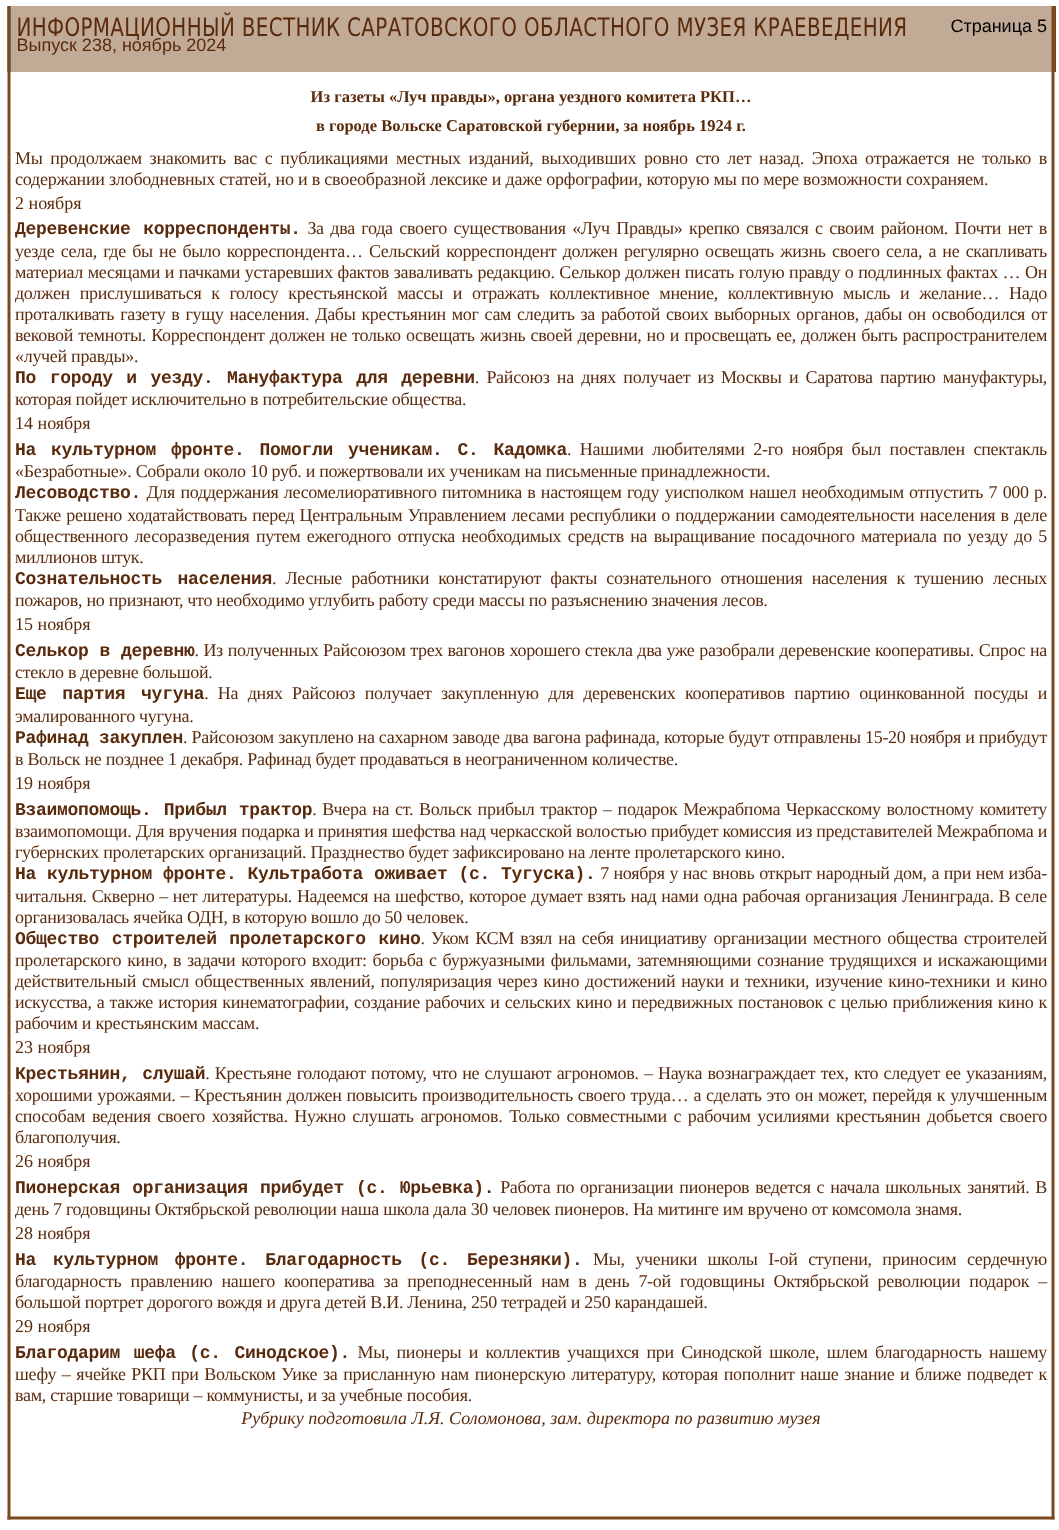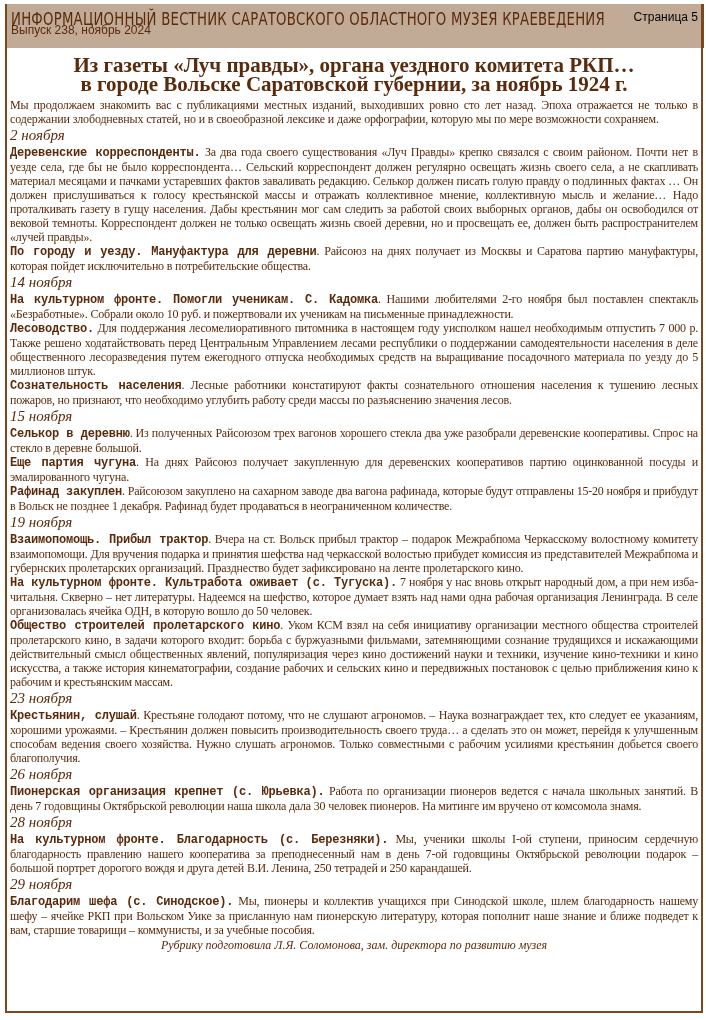--- a/index.html
+++ b/index.html
@@ -25,29 +25,29 @@
   }
   .header-page {
     position: absolute; right: 4px; top: 6px;
     font-family: "Liberation Sans", sans-serif; font-size: 12px; color: #000000;
   }
   .content {
     position: absolute; left: 10px; top: 56px; width: 688px;
     font-family: "Liberation Serif", serif; color: #5a2a0c;
   }
   .article-title {
-    text-align: center; font-weight: bold; font-size: 21px; line-height: 19px;
+    text-align: center; font-weight: bold; font-size: 11px; line-height: 19px;
     margin: 0 0 4px 0; color: #5a2a0c;
   }
   .intro {
     font-size: 12px; line-height: 14px; margin: 0 0 2px 0;
     text-align: justify; letter-spacing: -0.15px;
   }
   .date {
-    font-style: italic; font-size: 15px; line-height: 14px; margin: 2px 0 3px 0;
+    font-size: 12px; line-height: 14px; margin: 2px 0 3px 0;
   }
   .item {
     font-size: 12px; line-height: 14px; margin: 0; text-align: justify;
     letter-spacing: -0.2px;
   }
   .item b { font-weight: bold; font-family: Liberation Mono, monospace; }
   .signature {
     font-style: italic; font-size: 12px; line-height: 14px; text-align: center; margin: 1px 0 0 0;
   }
 </style>
@@ -80,20 +80,20 @@
       <p class="item"><b>Селькор в деревню</b><span>. Из полученных Райсоюзом трех вагонов хорошего стекла два уже разобрали деревенские кооперативы. Спрос на стекло в деревне большой.</span></p>
       <p class="item"><b>Еще партия чугуна</b><span>. На днях Райсоюз получает закупленную для деревенских кооперативов партию оцинкованной посуды и эмалированного чугуна.</span></p>
       <p class="item"><b>Рафинад закуплен</b><span>. Райсоюзом закуплено на сахарном заводе два вагона рафинада, которые будут отправлены 15-20 ноября и прибудут в Вольск не позднее 1 декабря. Рафинад будет продаваться в неограниченном количестве.</span></p>
       <p class="date">19 ноября</p>
       <p class="item"><b>Взаимопомощь. Прибыл трактор</b><span>. Вчера на ст. Вольск прибыл трактор – подарок Межрабпома Черкасскому волостному комитету взаимопомощи. Для вручения подарка и принятия шефства над черкасской волостью прибудет комиссия из представителей Межрабпома и губернских пролетарских организаций. Празднество будет зафиксировано на ленте пролетарского кино.</span></p>
       <p class="item"><b>На культурном фронте. Культработа оживает (с. Тугуска).</b><span> 7 ноября у нас вновь открыт народный дом, а при нем изба-читальня. Скверно – нет литературы. Надеемся на шефство, которое думает взять над нами одна рабочая организация Ленинграда. В селе организовалась ячейка ОДН, в которую вошло до 50 человек.</span></p>
       <p class="item"><b>Общество строителей пролетарского кино</b><span>. Уком КСМ взял на себя инициативу организации местного общества строителей пролетарского кино, в задачи которого входит: борьба с буржуазными фильмами, затемняющими сознание трудящихся и искажающими действительный смысл общественных явлений, популяризация через кино достижений науки и техники, изучение кино-техники и кино искусства, а также история кинематографии, создание рабочих и сельских кино и передвижных постановок с целью приближения кино к рабочим и крестьянским массам.</span></p>
       <p class="date">23 ноября</p>
       <p class="item"><b>Крестьянин, слушай</b><span>. Крестьяне голодают потому, что не слушают агрономов. – Наука вознаграждает тех, кто следует ее указаниям, хорошими урожаями. – Крестьянин должен повысить производительность своего труда… а сделать это он может, перейдя к улучшенным способам ведения своего хозяйства. Нужно слушать агрономов. Только совместными с рабочим усилиями крестьянин добьется своего благополучия.</span></p>
       <p class="date">26 ноября</p>
-      <p class="item"><b>Пионерская организация крепнет (с. Юрьевка).</b><span> Работа по организации пионеров ведется с начала школьных занятий. В день 7 годовщины Октябрьской революции наша школа дала 30 человек пионеров. На митинге им вручено от комсомола знамя.</span></p>
+      <p class="item"><b>Пионерская организация прибудет (с. Юрьевка).</b><span> Работа по организации пионеров ведется с начала школьных занятий. В день 7 годовщины Октябрьской революции наша школа дала 30 человек пионеров. На митинге им вручено от комсомола знамя.</span></p>
       <p class="date">28 ноября</p>
       <p class="item"><b>На культурном фронте. Благодарность (с. Березняки).</b><span> Мы, ученики школы I-ой ступени, приносим сердечную благодарность правлению нашего кооператива за преподнесенный нам в день 7-ой годовщины Октябрьской революции подарок – большой портрет дорогого вождя и друга детей В.И. Ленина, 250 тетрадей и 250 карандашей.</span></p>
       <p class="date">29 ноября</p>
       <p class="item"><b>Благодарим шефа (с. Синодское).</b><span> Мы, пионеры и коллектив учащихся при Синодской школе, шлем благодарность нашему шефу – ячейке РКП при Вольском Уике за присланную нам пионерскую литературу, которая пополнит наше знание и ближе подведет к вам, старшие товарищи – коммунисты, и за учебные пособия.</span></p>
     </div>
   <p class="signature">Рубрику подготовила Л.Я. Соломонова, зам. директора по развитию музея</p>
 </div>
 
 </body></html>

